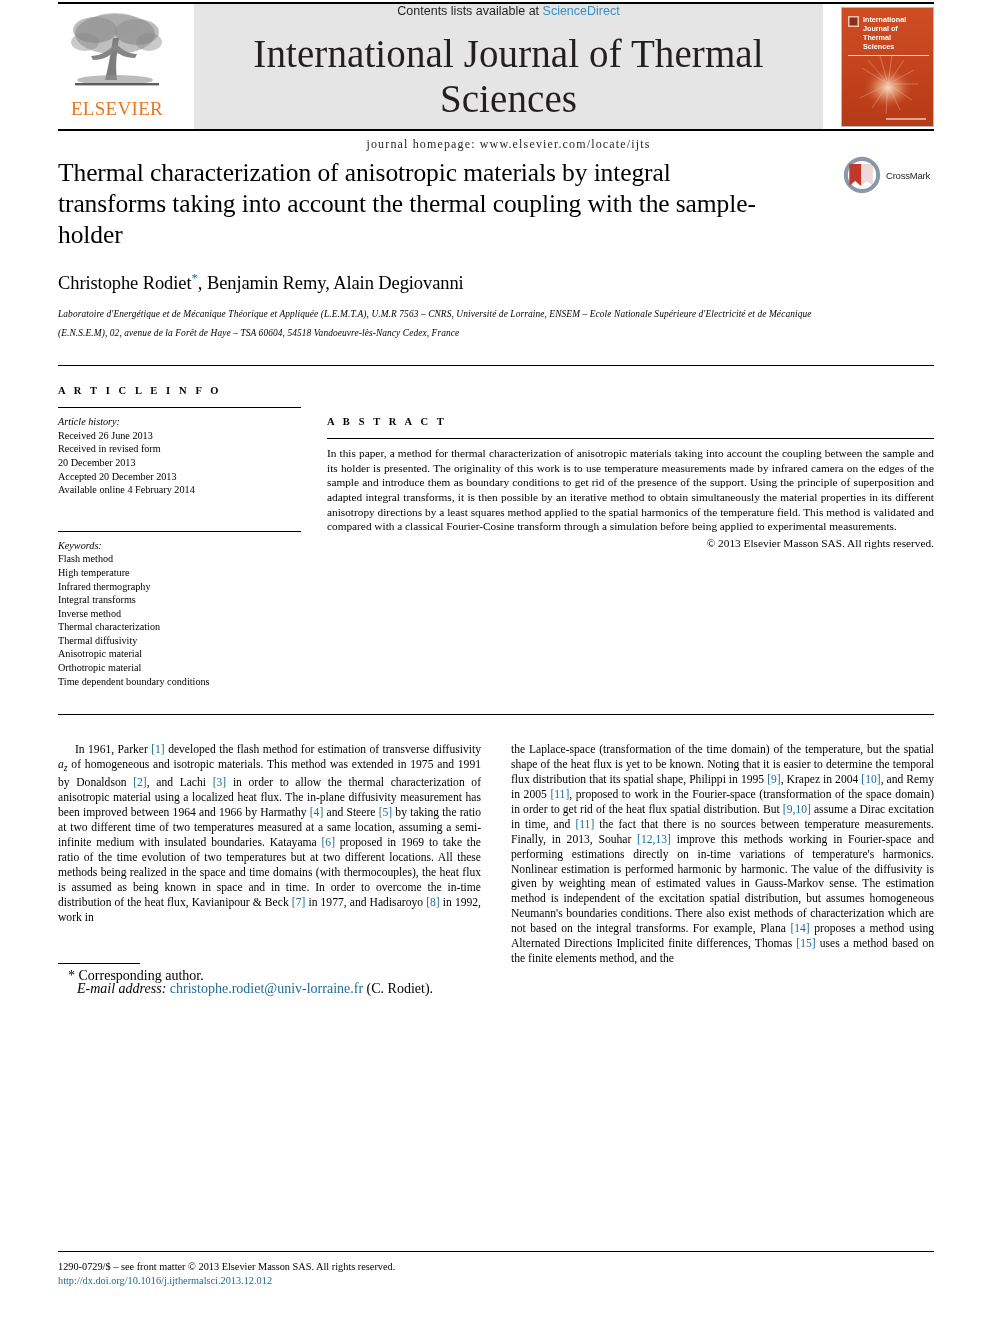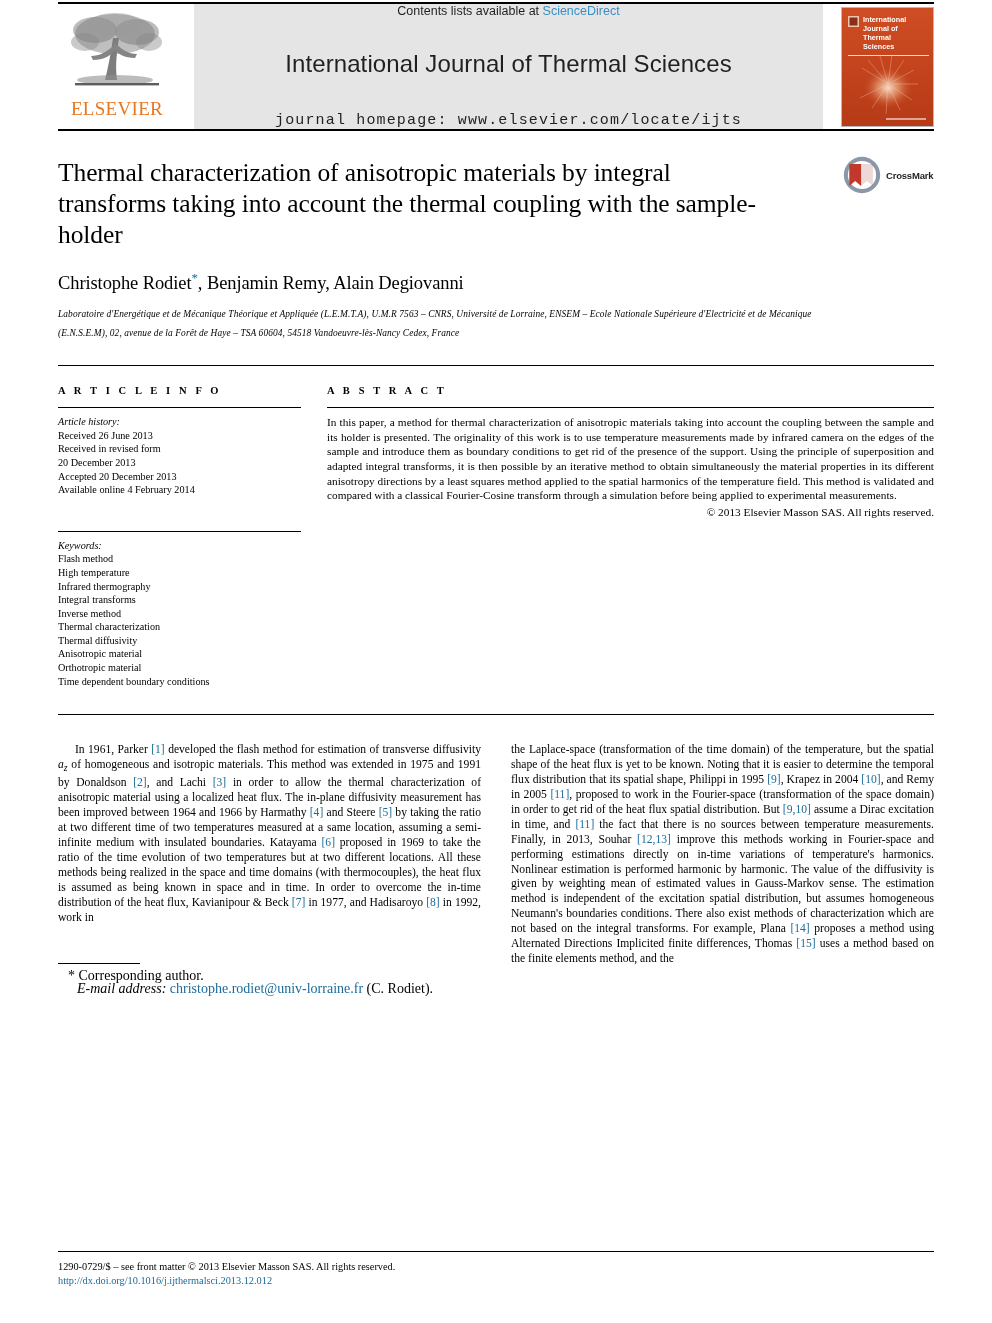--- a/index.html
+++ b/index.html
@@ -64,29 +64,29 @@
     text-align: center;
   }
   .contents-line {
     font-family: "Liberation Sans", sans-serif;
     font-size: 12.5px;
     color: #231f20;
     margin-bottom: 13px;
   }
   .contents-line .sd { color: #3a8fc4; }
   .journal-title {
-    font-family: Liberation Sans, sans-serif;
-    font-size: 24px;
+    font-family: Liberation Serif, serif;
+    font-size: 39px;
     color: #231f20;
     letter-spacing: .1px;
     margin-bottom: 16px;
   }
   .homepage-line {
-    font-family: Liberation Mono, monospace;
-    font-size: 15px;
+    font-family: Liberation Serif, serif;
+    font-size: 12px;
     color: #231f20;
     letter-spacing: 1.15px;
   }
 
   .cover-thumb {
     width: 93px;
     flex: 0 0 93px;
     height: 120px;
     align-self: center;
     border: 1px solid #b9b9b9;
@@ -126,35 +126,35 @@
     top: 22px;
     width: 92px;
     height: 44px;
     display: flex;
     align-items: center;
     gap: 4px;
   }
   .crossmark-text {
     font-family: "Liberation Sans", sans-serif;
     font-size: 9.5px;
-    font-weight: bold;
+    font-weight: normal;
     color: #231f20;
     letter-spacing: -.2px;
   }
 
   
   .info-abstract {
     border-top: 1.2px solid #000;
     margin-top: 22px;
     padding-top: 19px;
     display: flex;
     gap: 26px;
   }
   .col-info { width: 243px; flex: 0 0 243px; }
-  .col-abstract { flex: 1; }
+  .col-abstract { flex: 1; margin-top: 31px; }
 
   .sec-head {
     font-family: "Liberation Serif", serif;
     font-size: 10.5px;
     font-weight: bold;
     letter-spacing: 3.1px;
     margin-bottom: 11px;
   }
   .rule { border-top: 1.2px solid #000; margin-bottom: 7px; }
 

